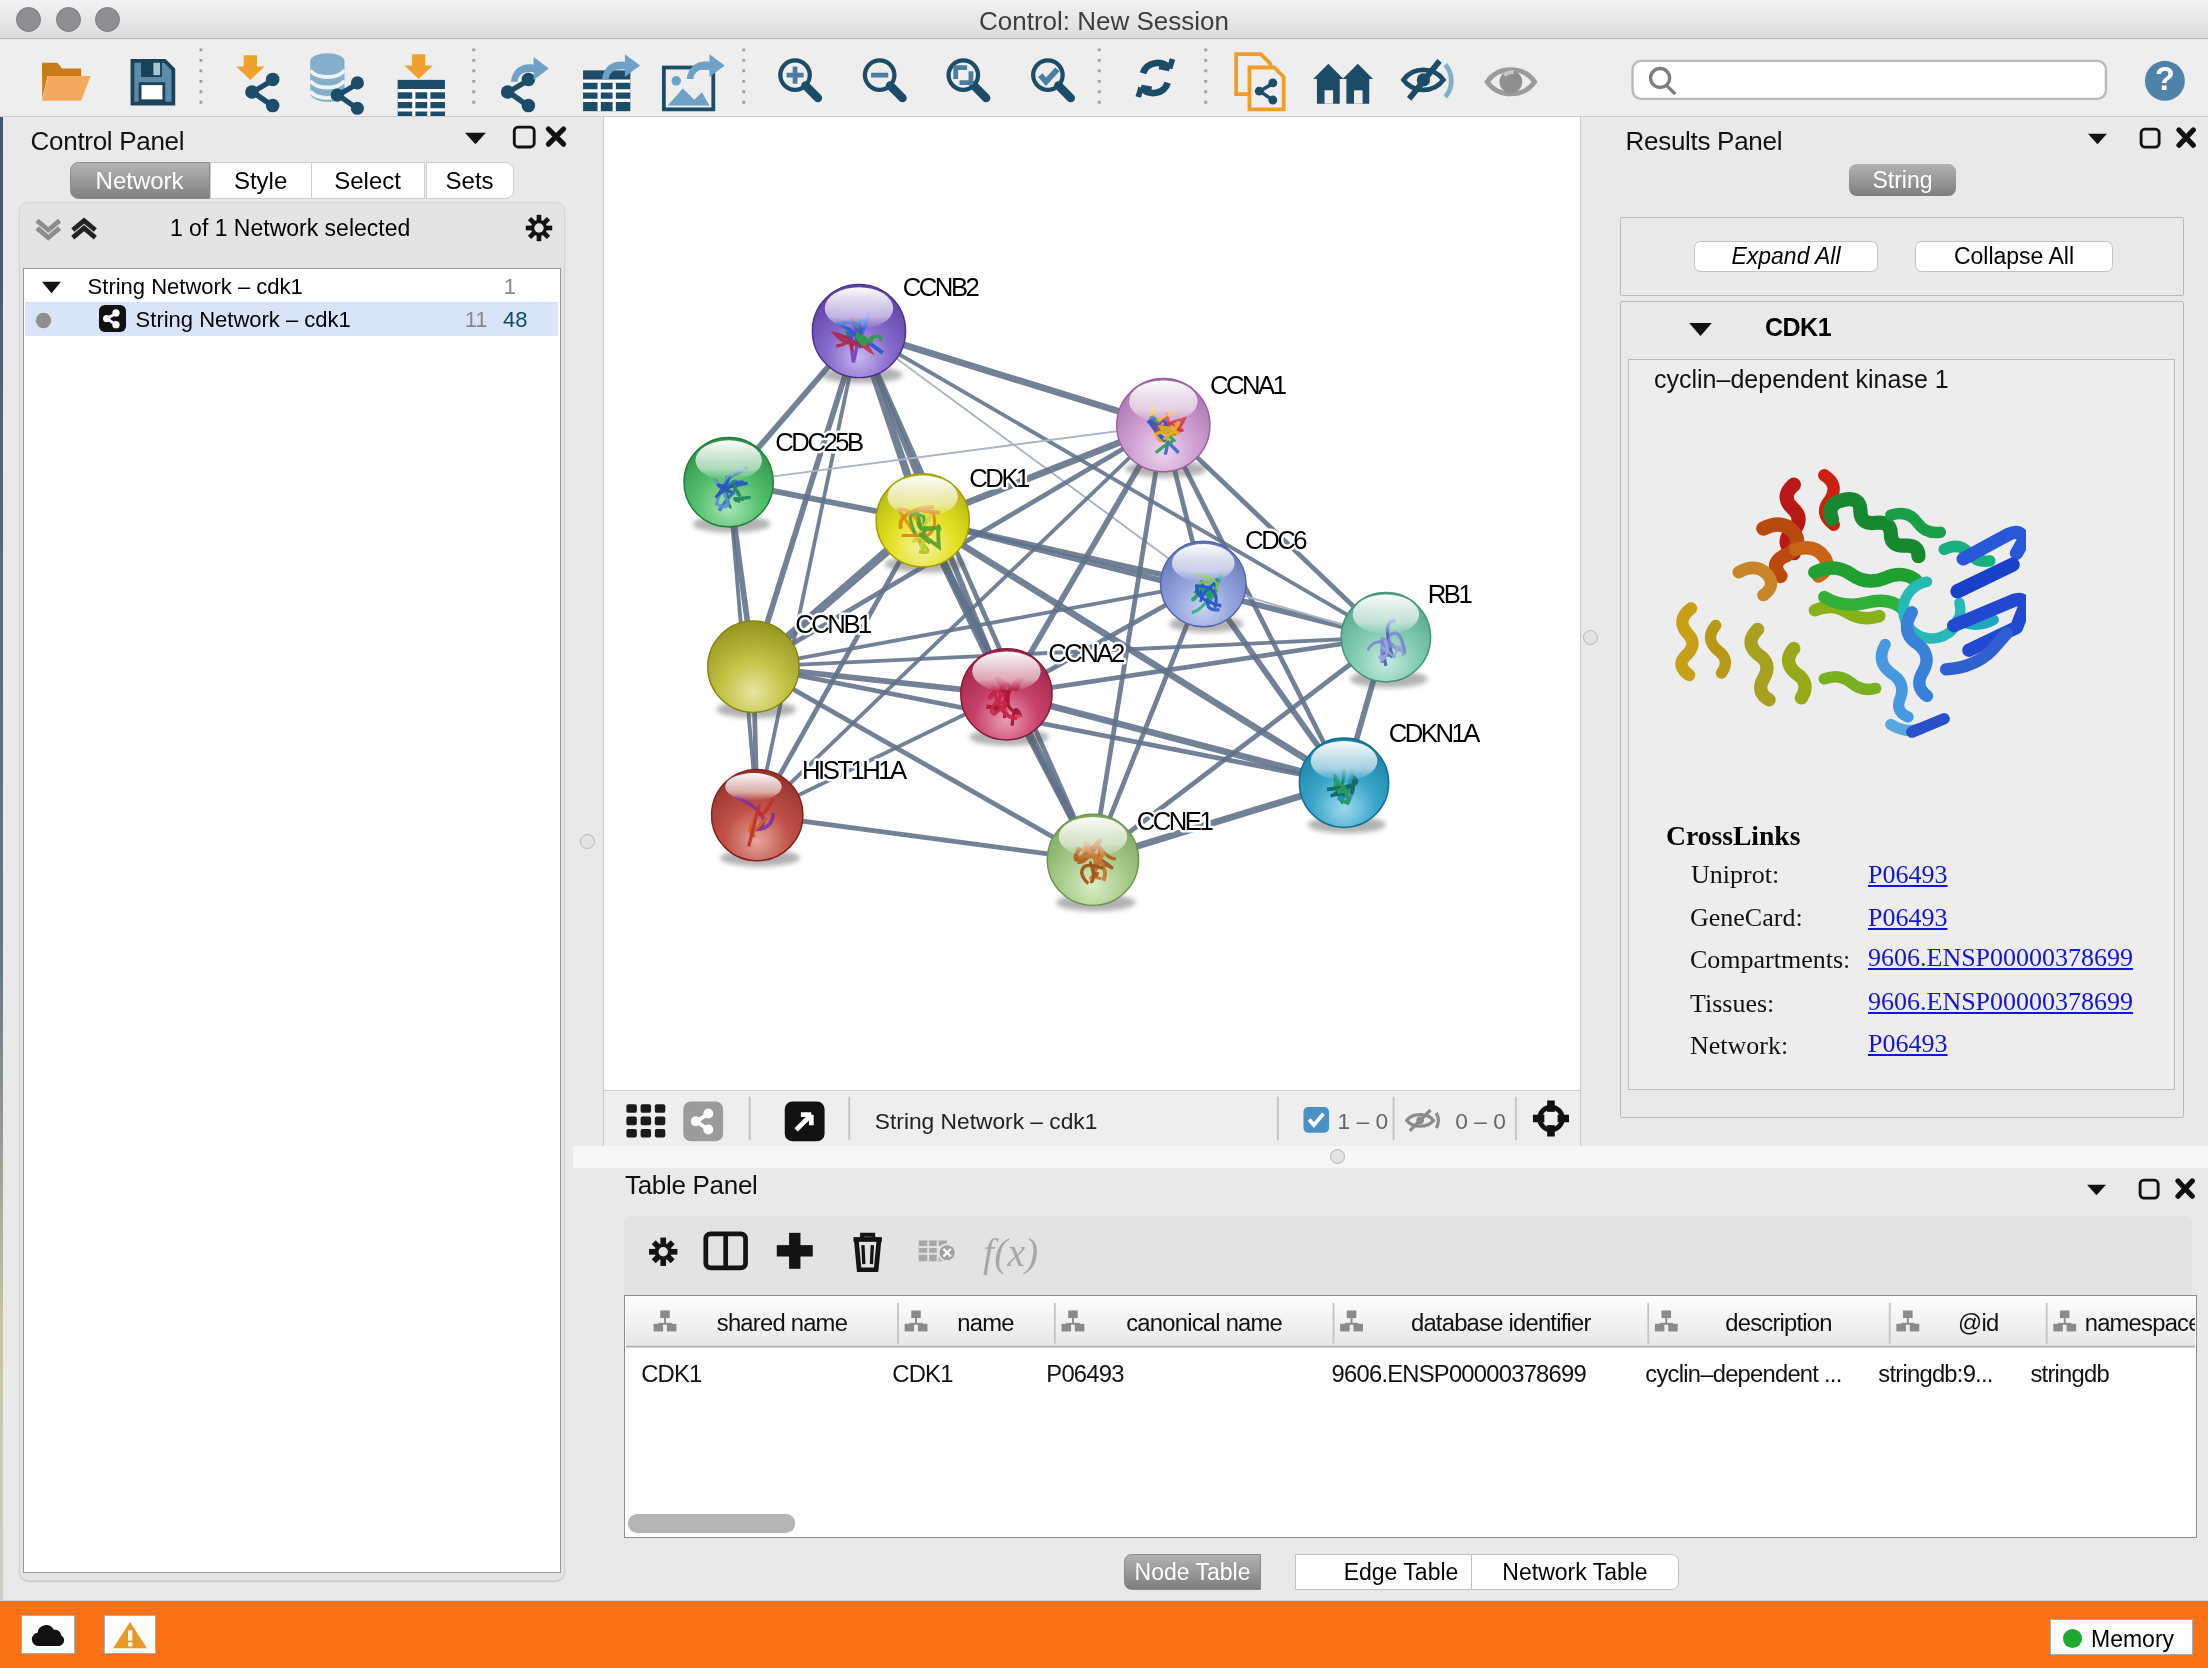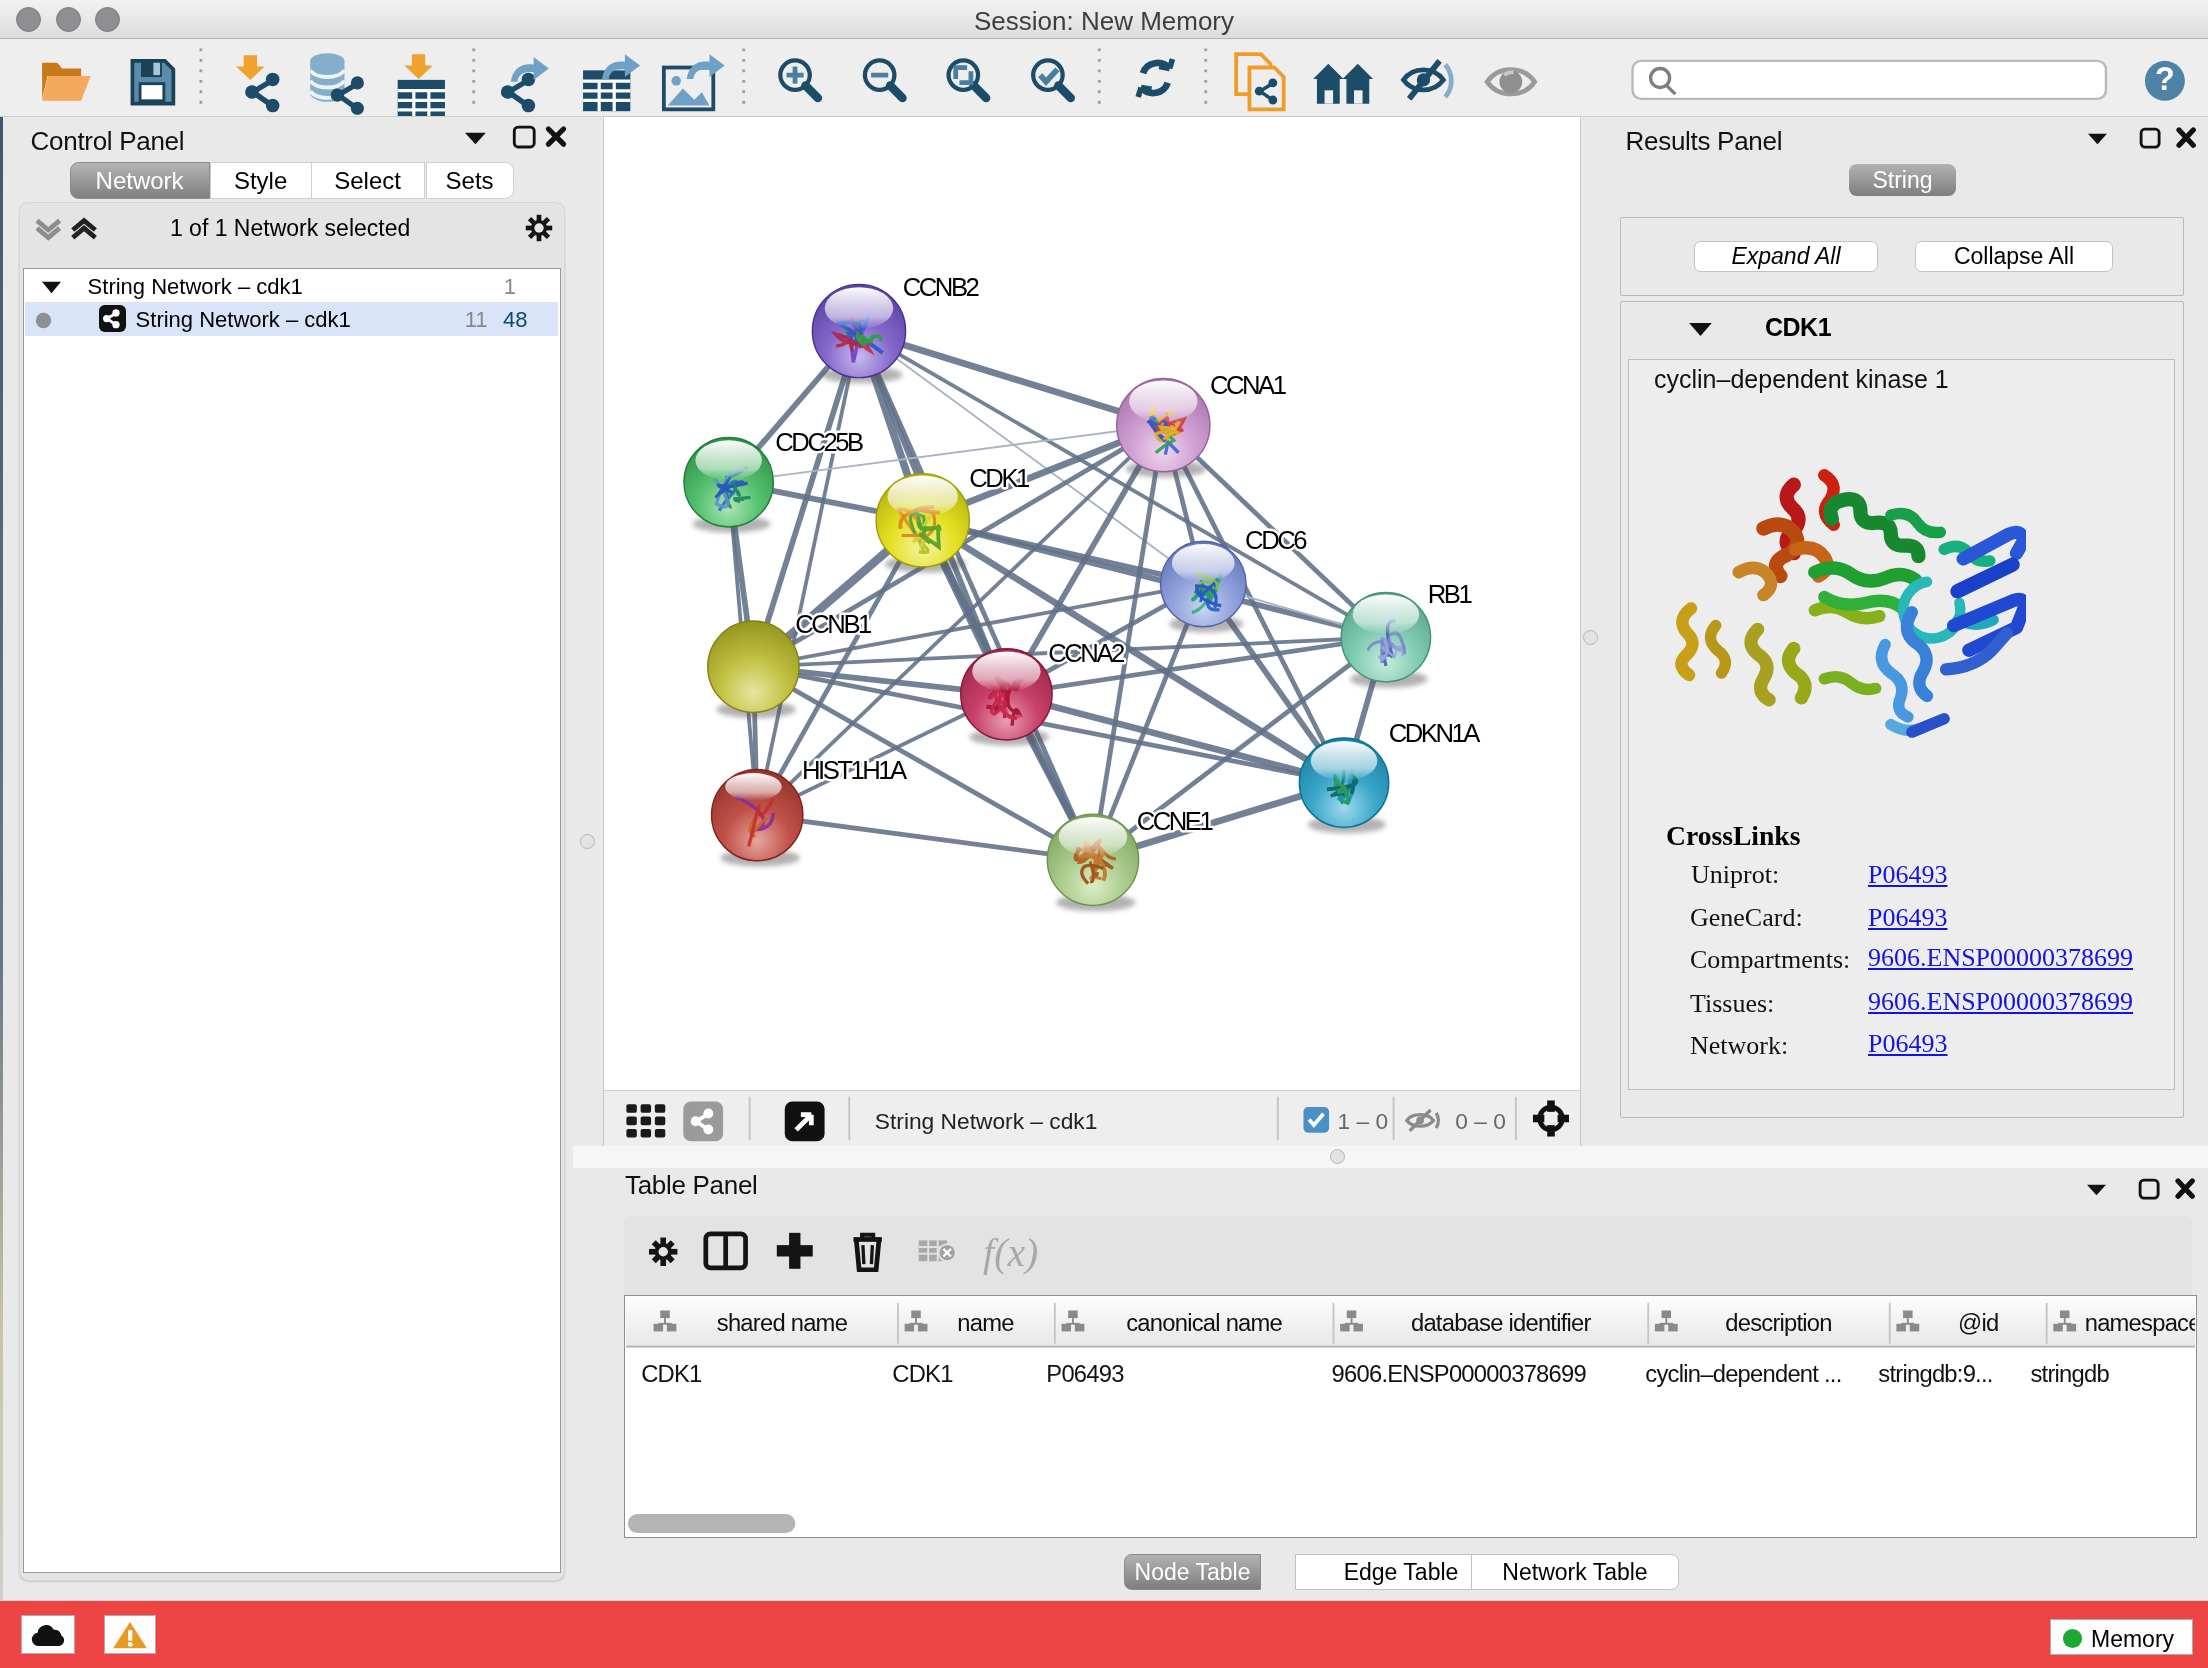--- a/index.html
+++ b/index.html
@@ -19,21 +19,21 @@
   
   .rlabel{font-family:"Liberation Serif",serif;font-size:26px;color:#111;}
   .rlink{font-family:"Liberation Serif",serif;font-size:26px;color:#1414e0;text-decoration:underline;}
 </style>
 </head>
 <body>
 <div class="abs" id="titlebar">
   <div class="abs tl" style="left:16px;"></div>
   <div class="abs tl" style="left:56px;"></div>
   <div class="abs tl" style="left:95px;"></div>
-  <div class="abs" id="wtitle">Session: New Memory</div>
+  <div class="abs" id="wtitle">Control: New Session</div>
 </div>
 <div class="abs" style="left:0;top:105px;width:2.9px;height:1564px;background:linear-gradient(#46566a,#6a7684 55%,#c8c4a8 78%,#d0d0d0);"></div>
 <div class="abs" id="toolbar"><svg width="2208" height="77" viewBox="0 0 2322 81" xmlns="http://www.w3.org/2000/svg">
 <defs>
  <g id="share">
    <line x1="28" y1="12" x2="8" y2="24" stroke="#1d4c68" stroke-width="6"></line>
    <line x1="8" y1="24" x2="28" y2="38" stroke="#1d4c68" stroke-width="6"></line>
    <circle cx="30" cy="10" r="7.5" fill="#1d4c68"></circle>
    <circle cx="7" cy="24" r="7.5" fill="#1d4c68"></circle>
    <circle cx="30" cy="39" r="7.5" fill="#1d4c68"></circle>
@@ -742,21 +742,21 @@
   <div class="abs" style="left:692px;top:405px;width:212px;height:36px;background:#fff;border:1px solid #c2c2c2;box-sizing:border-box;color:#000;font-size:23px;display:flex;align-items:center;justify-content:center;">Edge Table</div>
   <div class="abs" style="left:868px;top:405px;width:208px;height:36px;background:#fff;border:1px solid #c2c2c2;border-radius:0 7.6px 7.6px 0;box-sizing:border-box;color:#000;font-size:23px;display:flex;align-items:center;justify-content:center;">Network Table</div>
 
 </div>
 
 <div class="abs" style="left:573px;top:1146px;width:1636px;height:22px;background:#f6f6f6;"></div>
 <div class="abs" style="left:580px;top:834px;width:15px;height:15px;border-radius:50%;background:#e3e3e3;border:1px solid #b6b6b6;box-sizing:border-box;"></div>
 <div class="abs" style="left:1583px;top:630px;width:15px;height:15px;border-radius:50%;background:#e3e3e3;border:1px solid #b6b6b6;box-sizing:border-box;"></div>
 <div class="abs" style="left:1330px;top:1149px;width:15px;height:15px;border-radius:50%;background:#e3e3e3;border:1px solid #b6b6b6;box-sizing:border-box;"></div>
 
-<div class="abs" id="statusbar" style="left:0;top:1600px;width:2208px;height:68px;background:#ef4444;border-top:1px solid #d2d2d2;">
+<div class="abs" id="statusbar" style="left:0;top:1600px;width:2208px;height:68px;background:#f97316;border-top:1px solid #d2d2d2;">
   <div class="abs" style="left:21px;top:14.3px;width:54px;height:39px;background:#fdfdfd;border:1px solid #ababab;box-sizing:border-box;"></div>
   <svg class="abs" style="left:29.5px;top:22px;" width="38" height="25" viewBox="0 0 40 26">
     <path d="M10,24 a7,7 0 0 1 -2,-14 a9,9 0 0 1 17,-3 a7,7 0 0 1 8,6 a6,6 0 0 1 -2,11 z" fill="#111"></path>
   </svg>
   <div class="abs" style="left:104px;top:14.3px;width:52px;height:39px;background:#fdfdfd;border:1px solid #ababab;box-sizing:border-box;"></div>
   <svg class="abs" style="left:111px;top:19px;" width="38" height="30" viewBox="0 0 40 32">
     <path d="M20,2 L38,30 H2 z" fill="#e89823"></path>
     <rect x="18" y="11" width="4.5" height="11" fill="#fff"></rect>
       <circle cx="20.2" cy="26" r="2.6" fill="#fff"></circle>
   </svg>

